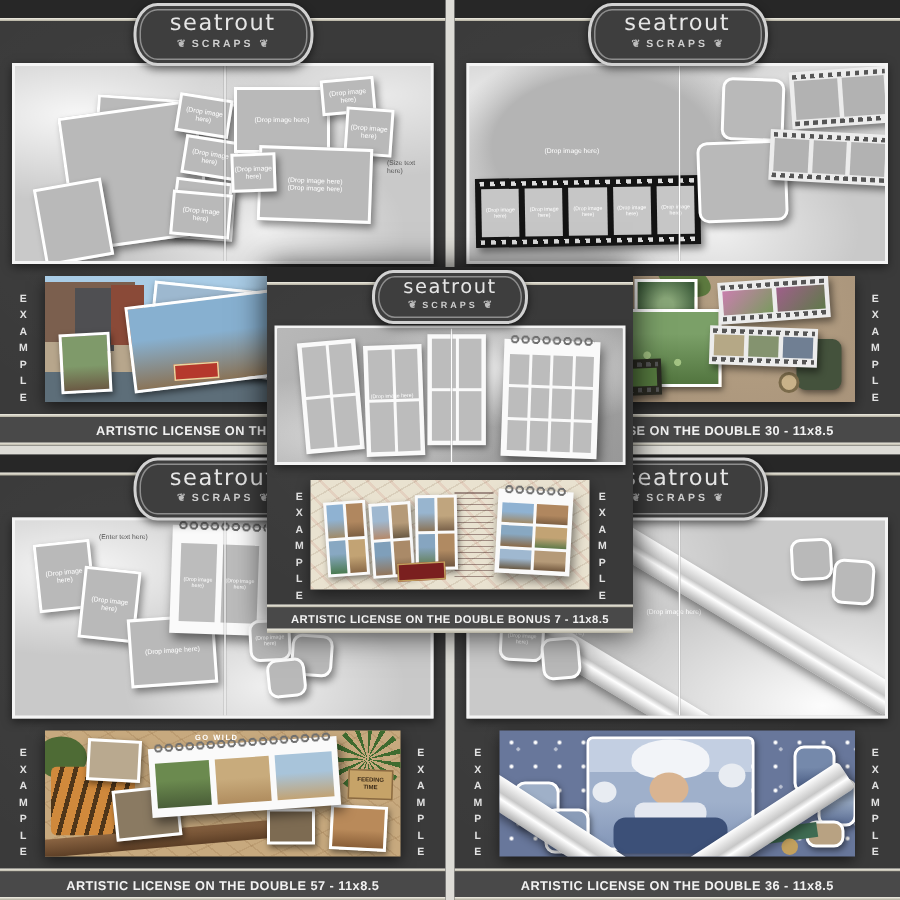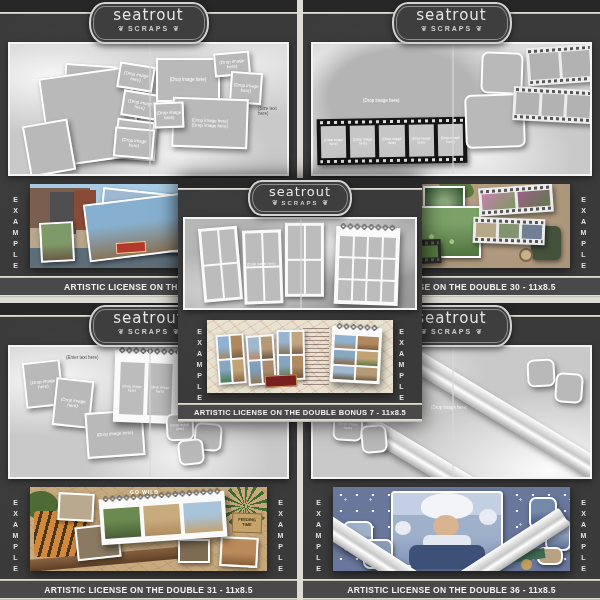--- a/index.html
+++ b/index.html
@@ -272,21 +272,21 @@
     <div class="photo" style="left:148px;top:52px;width:32px;height:24px;background:#7d6b52"></div>
     <div class="photo" style="left:190px;top:50px;width:38px;height:30px;transform:rotate(3deg);background:linear-gradient(180deg,#b98a5a 0 55%,#8a5f38)"></div>
     <div style="position:absolute;left:192px;top:-4px;width:46px;height:46px;border-radius:50%;background:repeating-conic-gradient(#3f6b2f 0 9deg,rgba(63,107,47,0) 9deg 24deg)"></div>
     <div style="position:absolute;left:202px;top:26px;width:30px;height:20px;background:#c6a368;border:1px solid #8a6a42;transform:rotate(2deg);display:flex;align-items:center;justify-content:center;text-align:center;z-index:3">
         <span style="font-size:4px;font-weight:bold;color:#3a2a18;line-height:1.2">FEEDING TIME</span>
       </div>
   </div>
   <div class="vert" style="left:277px;top:196px">EXAMPLE</div>
   <div class="sline capline-a"></div>
   <div class="capband">
-      <span>ARTISTIC LICENSE ON THE DOUBLE 31 - 11x8.5</span>
+      <span>ARTISTIC LICENSE ON THE DOUBLE 57 - 11x8.5</span>
     </div>
   <div class="sline capline-b"></div>
 </div>
 
 <div class="panel" style="left:303px;top:303px">
   <div class="hband"></div>
   <div class="sline" style="top:12px"></div>
   <div class="badge">
     <div class="bname">seatrout</div>
     <div class="bsub"><span class="bfl">❦</span> <span>SCRAPS</span> <span class="bfl">❦</span></div>

